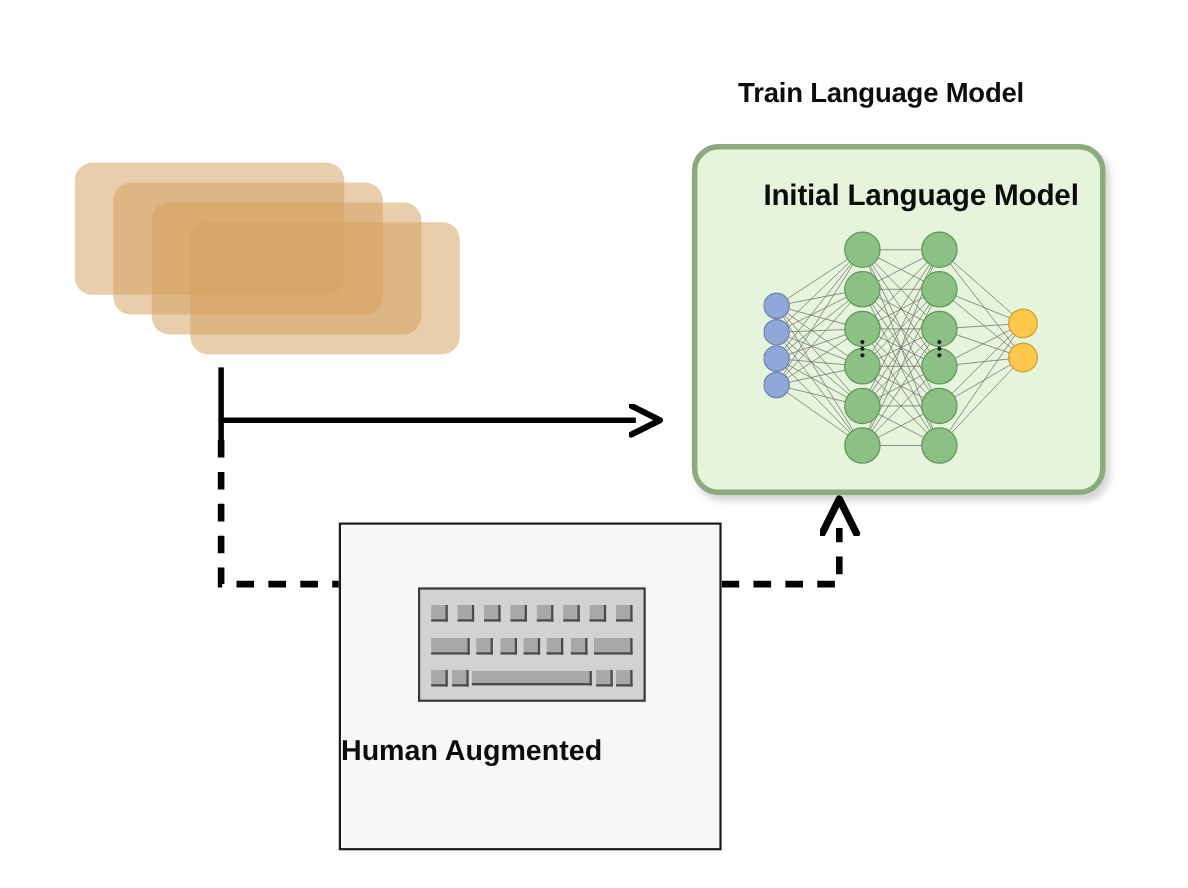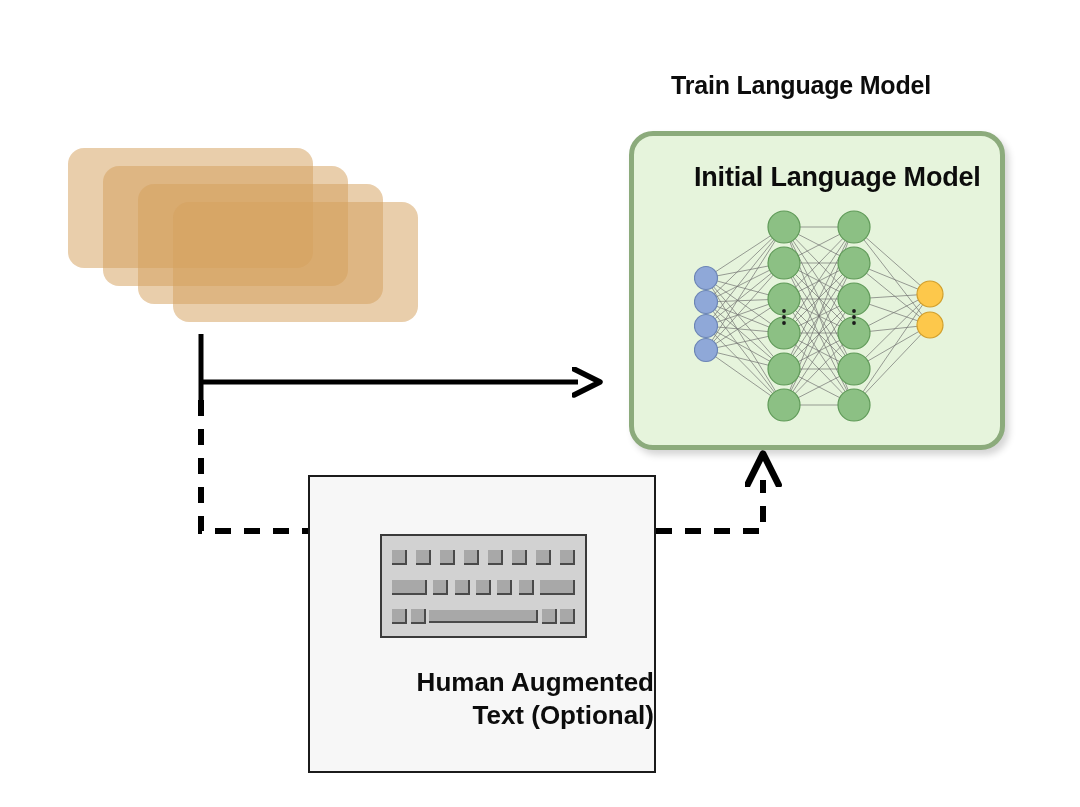--- a/index.html
+++ b/index.html
@@ -132,21 +132,21 @@
   }
   .key.sm   { width: 13px; }
   .key.wide { width: 33px; }
   .key.space{ width: 107px; height: 11px; }
 
   #human-caption {
     position: absolute;
     left: 0;
     right: 0;
     top: 189px;
-    text-align: right;
+    text-align: left;
     font-size: 26px;
     font-weight: bold;
     color: #0c0c0c;
     line-height: 1.28;
   }
 </style>
 </head>
 <body>
 
 <div id="stage">
@@ -274,17 +274,16 @@
         <span class="key sm"></span>
         <span class="key sm"></span>
         <span class="key space"></span>
         <span class="key sm"></span>
         <span class="key sm"></span>
       </div>
     </div>
 
     <div id="human-caption">
       <div>Human Augmented</div>
-      <div>Text (Optional)</div>
     </div>
   </div>
 
 </div>
 
 </body></html>

